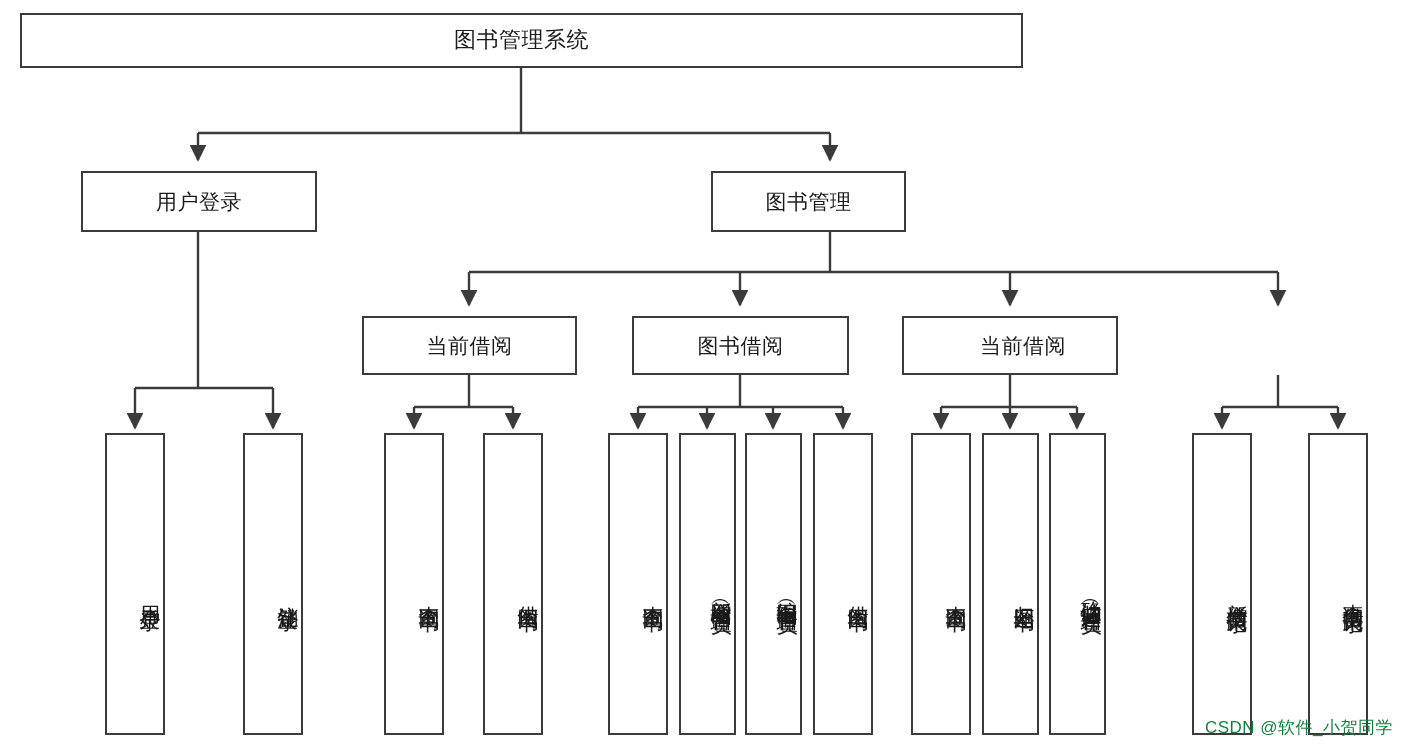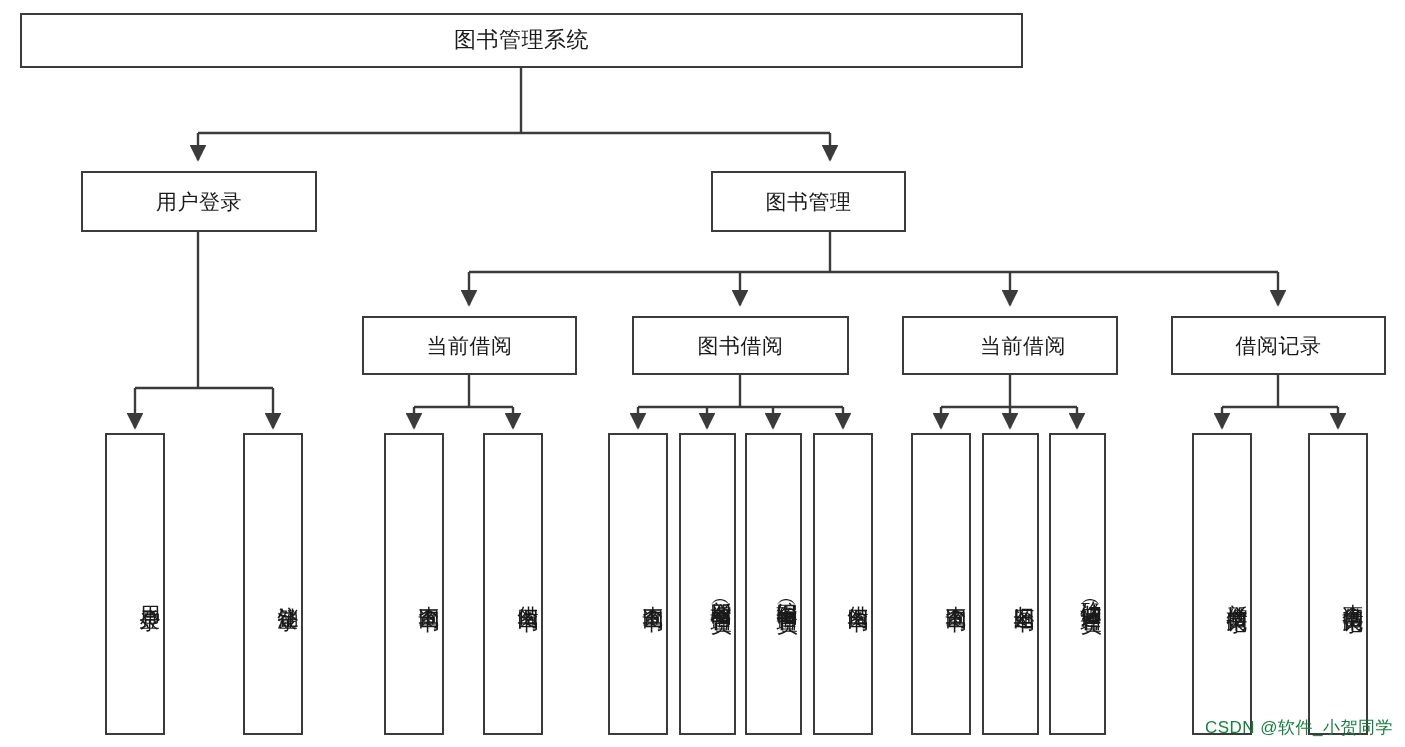--- a/index.html
+++ b/index.html
@@ -138,23 +138,20 @@
 
   <div class="node horiz" style="left:362px; top:316px; width:215px; height:59px;">
     <span>当前借阅</span>
   </div>
   <div class="node horiz" style="left:632px; top:316px; width:217px; height:59px;">
     <span>图书借阅</span>
   </div>
   <div class="node horiz" style="left:902px; top:316px; width:216px; height:59px;padding-left:26px;">
     <span>当前借阅</span>
   </div>
-  <div class="node horiz" style="left:1171px; top:316px; width:215px; height:59px;">
-    <span>借阅记录</span>
-  </div>
 
   <div class="node vert" style="left:105px; top:433px; width:60px; height:302px;">
     <span class="vtext">用户登录</span>
   </div>
   <div class="node vert" style="left:243px; top:433px; width:60px; height:302px;">
     <span class="vtext">注销登录</span>
   </div>
 
   <div class="node vert" style="left:384px; top:433px; width:60px; height:302px;">
     <span class="vtext">查询图书</span>

